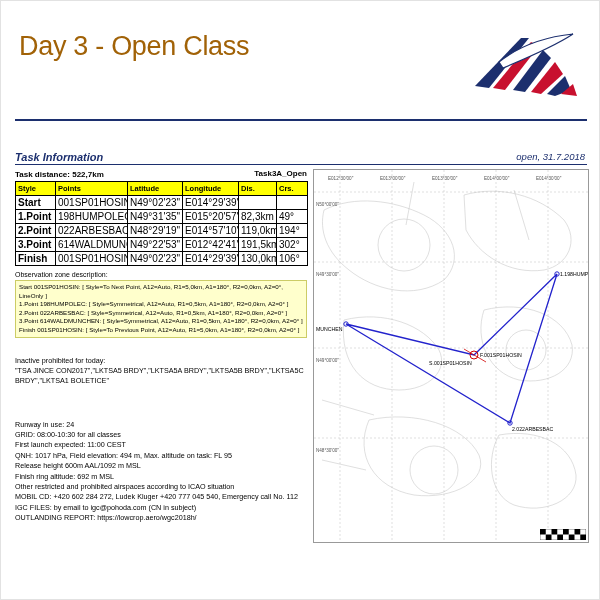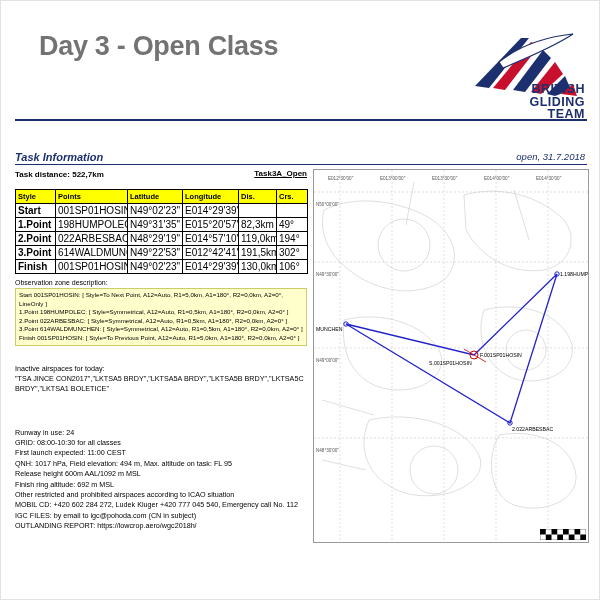--- a/index.html
+++ b/index.html
@@ -24,24 +24,23 @@
   
   .header {
     position: absolute;
     left: 0; top: 0;
     width: 600px; height: 120px;
   }
   .title {
     position: absolute;
     left: 18px; top: 30px;
     font-size: 27px;
-    font-weight: bold;
-    color: #737373;
+    font-weight: normal;
+    color: #a16207;
     letter-spacing: -0.3px;
-    margin-left: 20px;
   }
   .header-rule {
     position: absolute;
     left: 14px; top: 118px;
     width: 572px;
     height: 2px;
     background: #1c2f6e;
   }
   
   .logo {
@@ -94,27 +93,26 @@
     font-size: 8px;
     font-weight: bold;
     color: #000;
     line-height: 11px;
   }
   .task-name {
     position: absolute;
     right: 0px; top: 0px;
     font-size: 8px;
     font-weight: bold;
-    text-decoration: underline;
   }
   
   table.task {
     border-collapse: collapse;
     width: 292px;
-    margin-top: 9px;
+    margin-top: 1px;
     table-layout: fixed;
   }
   table.task th {
     background: #ffff00;
     border: 1px solid #000;
     font-size: 7.5px;
     font-weight: bold;
     text-align: left;
     padding: 1px 2px;
     height: 11px;
@@ -186,25 +184,20 @@
       <g>
         <path d="M6 54 L52 6 L60 6 L20 56 Z" fill="#1c2f6e"></path>
         <path d="M24 56 L62 10 L70 14 L36 58 Z" fill="#c8102e"></path>
         <path d="M44 58 L74 18 L82 26 L56 60 Z" fill="#1c2f6e"></path>
         <path d="M62 60 L86 30 L94 42 L72 62 Z" fill="#c8102e"></path>
         <path d="M78 62 L96 44 L102 58 L86 64 Z" fill="#1c2f6e"></path>
         <path d="M92 62 L104 52 L108 64 Z" fill="#c8102e"></path>
         <path d="M30 30 C 55 10, 85 4, 104 2 C 86 14, 58 26, 34 36 Z" fill="#ffffff" stroke="#1c2f6e" stroke-width="1.2"></path>
       </g>
     </svg>
-    <div class="logo-text">
-      <div>BRITISH</div>
-      <div>GLIDING</div>
-      <div>TEAM</div>
-    </div>
     <div class="header-rule"></div>
   </div>
 
   <div class="taskinfo-label">Task Information</div>
   <div class="taskinfo-date">open, 31.7.2018</div>
   <div class="taskinfo-rule"></div>
 
   <div class="left-col">
     <div style="position:relative;">
       <div class="task-type">
@@ -279,21 +272,21 @@
     <div class="oz-title">Observation zone description:</div>
     <div class="oz-box">
       <div>Start 001SP01HOSIN: [ Style=To Next Point, A12=Auto, R1=5,0km, A1=180°, R2=0,0km, A2=0°, LineOnly ]</div>
       <div>1.Point 198HUMPOLEC: [ Style=Symmetrical, A12=Auto, R1=0,5km, A1=180°, R2=0,0km, A2=0° ]</div>
       <div>2.Point 022ARBESBAC: [ Style=Symmetrical, A12=Auto, R1=0,5km, A1=180°, R2=0,0km, A2=0° ]</div>
       <div>3.Point 614WALDMUNCHEN: [ Style=Symmetrical, A12=Auto, R1=0,5km, A1=180°, R2=0,0km, A2=0° ]</div>
       <div>Finish 001SP01HOSIN: [ Style=To Previous Point, A12=Auto, R1=5,0km, A1=180°, R2=0,0km, A2=0° ]</div>
     </div>
 
     <div class="airspace">
-      <div>Inactive airspaces for today:</div>
+      <div>Inactive prohibited for today:</div>
       <div>"TSA JINCE CON2017","LKTSA5 BRDY","LKTSA5A BRDY","LKTSA5B BRDY","LKTSA5C BRDY","LKTSA1 BOLETICE"</div>
     </div>
 
     <div class="notes">
       <div>Runway in use: 24</div>
       <div>GRID: 08:00-10:30 for all classes</div>
       <div>First launch expected: 11:00 CEST</div>
       <div>QNH: 1017 hPa, Field elevation: 494 m, Max. altitude on task: FL 95</div>
       <div>Release height 600m AAL/1092 m MSL</div>
       <div>Finish ring altitude: 692 m MSL</div>

